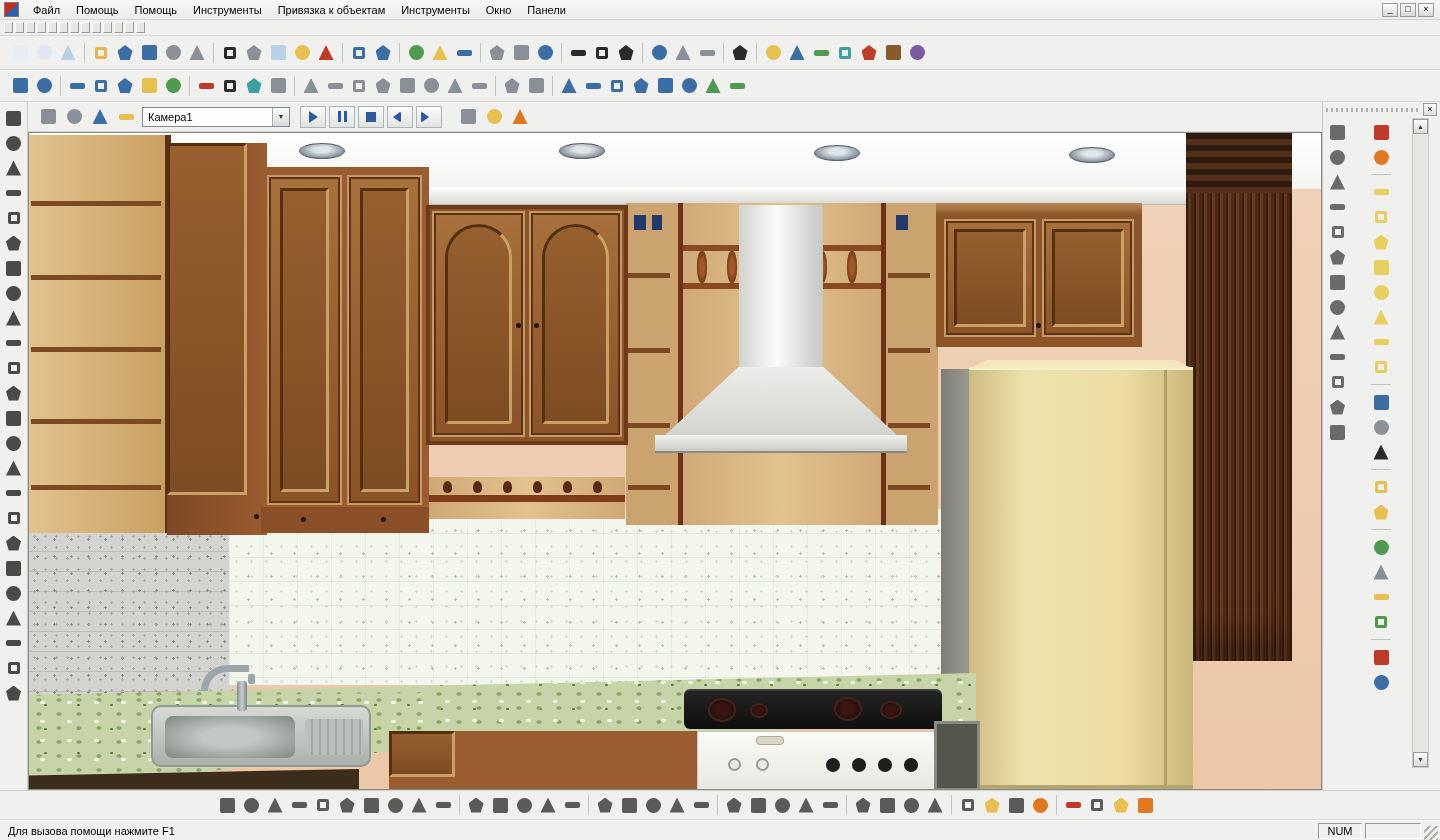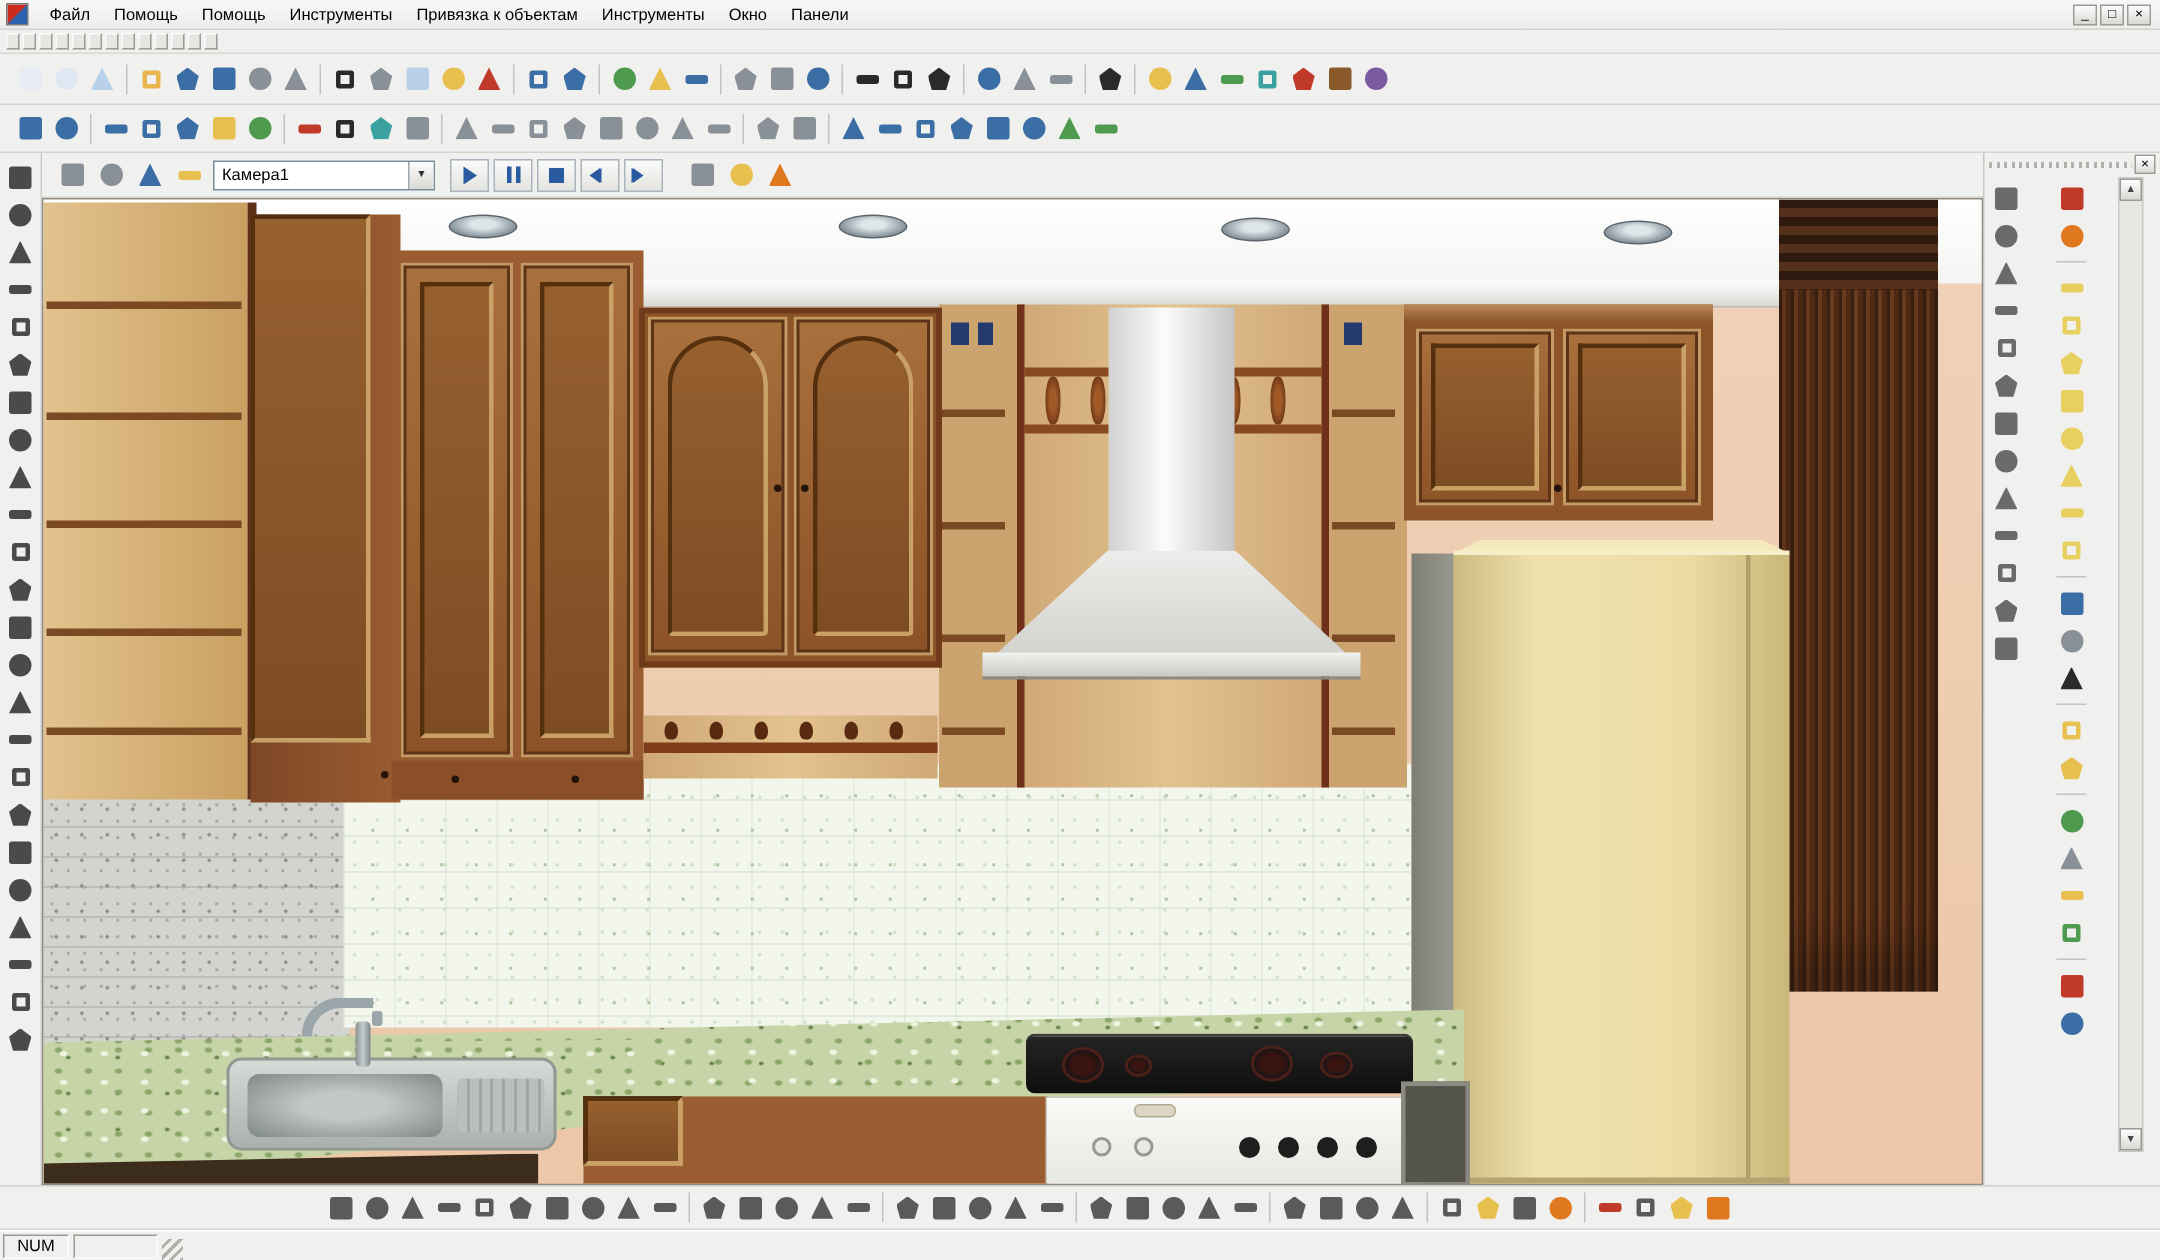--- a/index.html
+++ b/index.html
@@ -849,16 +849,17 @@
     </button>
     <button class="tbtn" title="help-hint">
       <span class="ic g5" style="background: rgb(232, 192, 80);"></span>
     </button>
     <button class="tbtn" title="home-view">
       <span class="ic g0" style="background: rgb(224, 120, 32);"></span>
     </button>
   </div>
 
 <div class="statusbar">
+  <span class="status-text">Для вызова помощи нажмите F1</span>
   <span class="pane num">NUM</span>
   <span class="pane small"></span>
   <span class="resize-grip"></span>
 </div>
 
 </body></html>

